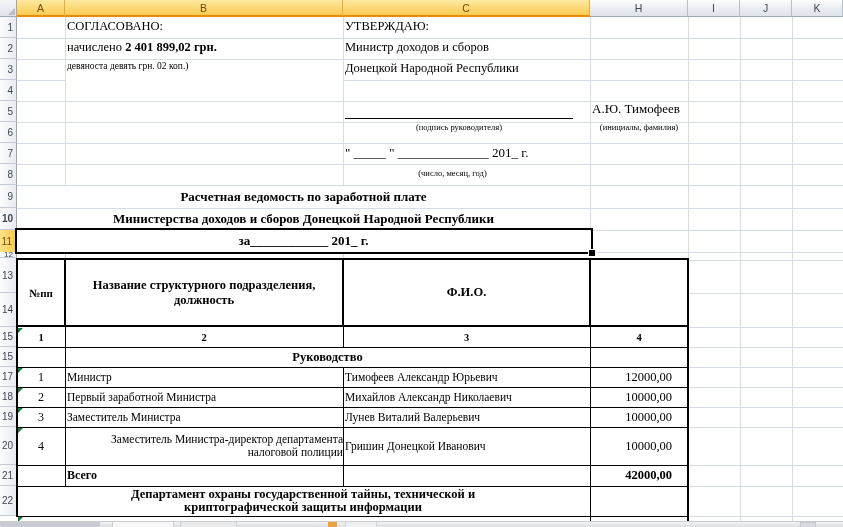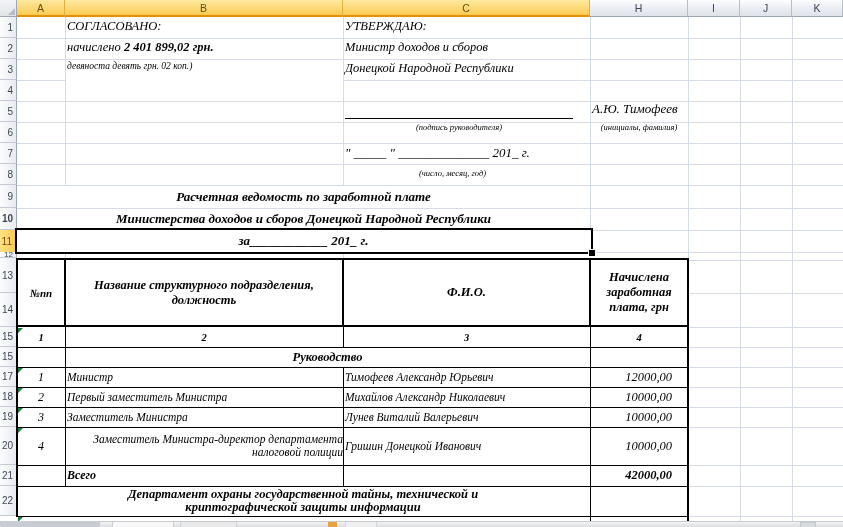--- a/index.html
+++ b/index.html
@@ -17,21 +17,21 @@
   .colh.sel{background:linear-gradient(#FEE9A0,#FACB52);border-bottom:2px solid #E78F08;
     border-right:1px solid #E0AE3C;color:#6B4E0E;}
   .rowh{position:absolute;left:0;width:17px;box-sizing:border-box;
     background:linear-gradient(to right,#FBFCFD,#E8EBF0);
     border-bottom:1px solid #C3CAD4;border-right:1px solid #9EA7B3;
     display:flex;align-items:center;justify-content:flex-end;padding-right:3px;
     font:10px "Liberation Sans",sans-serif;color:#3D4754;overflow:hidden;}
   .rowh.sel{background:linear-gradient(to right,#FDE285,#FACB52);border-right:2px solid #E78F08;color:#6B4E0E;}
   .gl{position:absolute;background:#D5DCE8;}
   .bl{position:absolute;background:#000;}
-  .cell{position:absolute;box-sizing:border-box;font-style:italic;}
+  .cell{position:absolute;box-sizing:border-box;}
   .fs12{font-size:12.5px;}
   .small{font-size:8.5px;}
   .words{font-size:9.5px;line-height:10.5px;}
   .b{font-weight:bold;}
   .ctr{display:flex;align-items:center;justify-content:center;text-align:center;}
   .lft{display:flex;align-items:center;text-align:right;}
   .rgt{display:flex;align-items:center;justify-content:flex-end;text-align:right;}
   .tri{position:absolute;width:0;height:0;border-top:5px solid #1E7B34;border-right:5px solid transparent;}
   .selbox{position:absolute;left:15px;top:228px;width:578px;height:26px;box-sizing:border-box;border:2px solid #000;}
   .handle{position:absolute;left:588px;top:249px;width:6px;height:6px;background:#000;border:1px solid #fff;}
@@ -150,38 +150,37 @@
 
   <div class="cell b ctr" style="left:17px;top:185px;width:573px;height:23px;font-size:13px;">Расчетная ведомость по заработной плате</div>
   <div class="cell b ctr" style="left:17px;top:208px;width:573px;height:22px;font-size:13px;">Министерства доходов и сборов Донецкой Народной Республики</div>
   <div class="cell b ctr" style="left:17px;top:230px;width:573px;height:22px;font-size:13px;">за____________ 201_ г.</div>
   <div class="selbox"></div>
   <div class="handle"></div>
 
   <div class="cell b ctr" style="left:17px;top:260px;width:48px;height:65px;font-size:11px;">№пп</div>
   <div class="cell b ctr" style="left:65px;top:260px;width:278px;height:65px;font-size:12.5px;line-height:15px;padding:0 24px;">Название структурного подразделения, должность</div>
   <div class="cell b ctr" style="left:343px;top:260px;width:247px;height:65px;font-size:12.5px;">Ф.И.О.</div>
-  <div class="cell b ctr" style="left:590px;top:260px;width:98px;height:65px;font-size:12.5px;line-height:15px;padding:0 8px;">Начислена заработная плата, грн</div>
 
   <div class="cell b ctr" style="left:17px;top:327px;width:48px;height:20px;font-size:10.5px;">1</div>
   <div class="cell b ctr" style="left:65px;top:327px;width:278px;height:20px;font-size:10.5px;">2</div>
   <div class="cell b ctr" style="left:343px;top:327px;width:247px;height:20px;font-size:10.5px;">3</div>
   <div class="cell b ctr" style="left:590px;top:327px;width:98px;height:20px;font-size:10.5px;">4</div>
 
   <div class="cell b ctr" style="left:65px;top:347px;width:525px;height:20px;font-size:12.5px;">Руководство</div>
 
   <div>
     <div class="cell ctr" style="left:17px;top:367px;width:48px;height:20px;font-size:12px;">1</div>
     <div class="cell lft" style="left:67px;top:367px;width:276px;height:20px;font-size:11.5px;">Министр</div>
     <div class="cell lft" style="left:345px;top:367px;width:245px;height:20px;font-size:11.5px;">Тимофеев Александр Юрьевич</div>
     <div class="cell rgt" style="left:590px;top:367px;width:82px;height:20px;font-size:12.5px;">12000,00</div>
   </div>
   <div>
     <div class="cell ctr" style="left:17px;top:387px;width:48px;height:20px;font-size:12px;">2</div>
-    <div class="cell lft" style="left:67px;top:387px;width:276px;height:20px;font-size:11.5px;">Первый заместитель Министра</div>
+    <div class="cell lft" style="left:67px;top:387px;width:276px;height:20px;font-size:11.5px;">Первый заработной Министра</div>
     <div class="cell lft" style="left:345px;top:387px;width:245px;height:20px;font-size:11.5px;">Михайлов Александр Николаевич</div>
     <div class="cell rgt" style="left:590px;top:387px;width:82px;height:20px;font-size:12.5px;">10000,00</div>
   </div>
   <div>
     <div class="cell ctr" style="left:17px;top:407px;width:48px;height:20px;font-size:12px;">3</div>
     <div class="cell lft" style="left:67px;top:407px;width:276px;height:20px;font-size:11.5px;">Заместитель Министра</div>
     <div class="cell lft" style="left:345px;top:407px;width:245px;height:20px;font-size:11.5px;">Лунев Виталий Валерьевич</div>
     <div class="cell rgt" style="left:590px;top:407px;width:82px;height:20px;font-size:12.5px;">10000,00</div>
   </div>
   <div>

